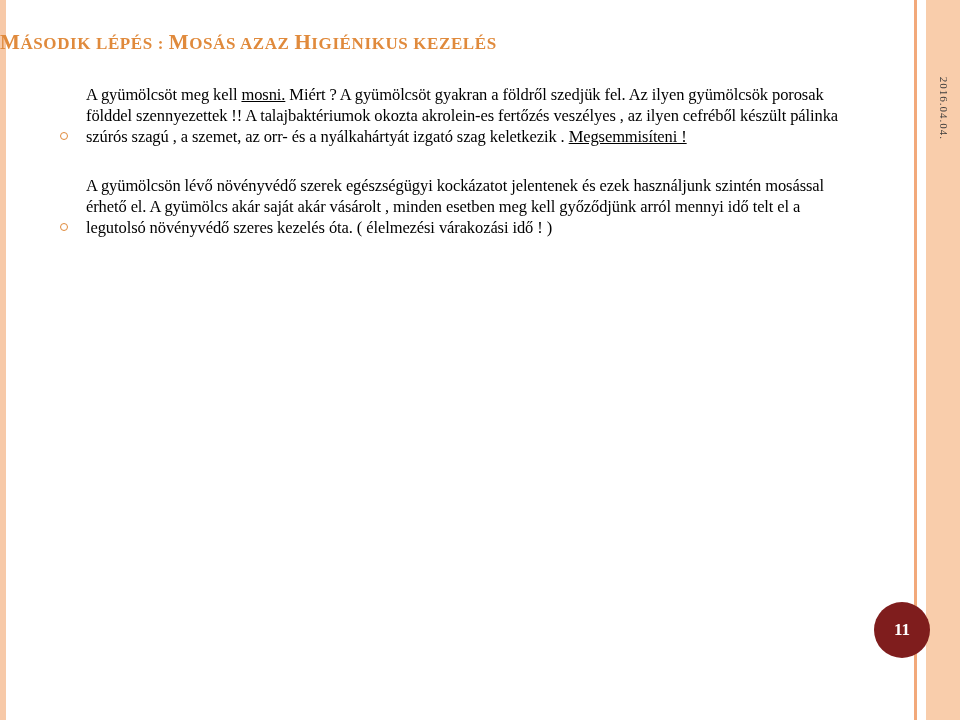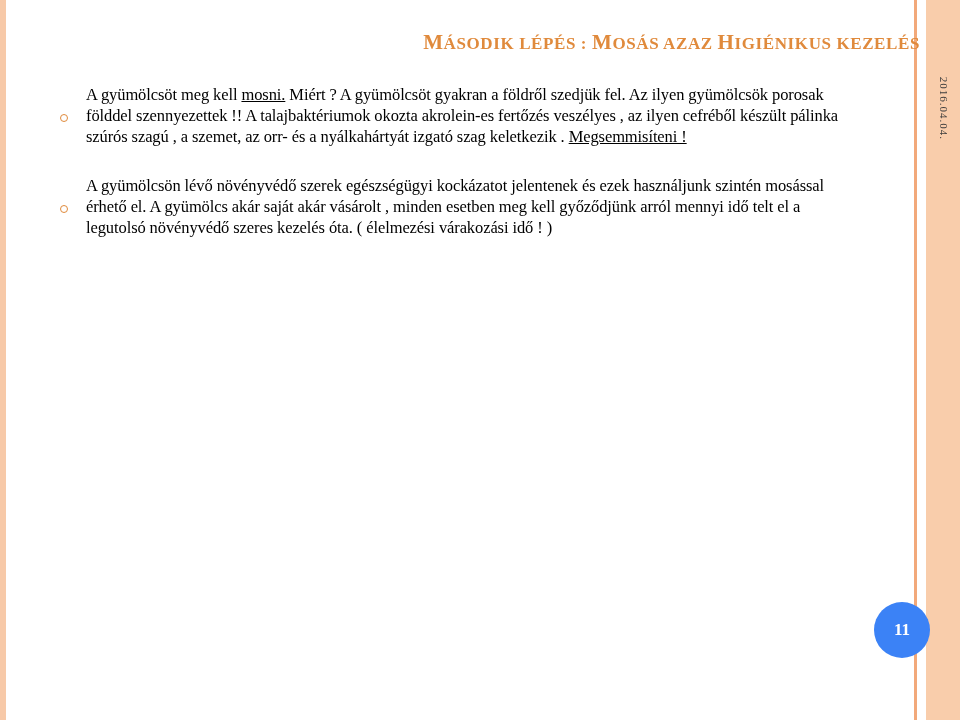--- a/index.html
+++ b/index.html
@@ -68,40 +68,40 @@
     width: 5px;
     height: 720px;
     background: #ffffff;
   }
   
   .title {
     position: absolute;
     left: 0;
     top: 30px;
     width: 920px;
-    text-align: right;
+    text-align: left;
     color: #e08a3c;
     font-family: "Liberation Serif", serif;
     font-size: 20px;
     font-weight: bold;
     letter-spacing: 0.6px;
     white-space: nowrap;
   }
   .title .sc-big { font-size: 21px; }
   .title .sc-small { font-size: 17px; }
   
   .content {
     position: absolute;
     left: 60px;
     top: 84px;
     width: 800px;
   }
   .bullet-row {
     display: flex;
-    align-items: center;
+    align-items: flex-end;
     margin-bottom: 28px;
   }
   .bullet-marker {
     flex: 0 0 26px;
     color: #e08a3c;
     font-size: 13px;
     line-height: 22px;
     padding-top: 4px;
   }
   .bullet-marker .ring {
@@ -138,21 +138,21 @@
     white-space: nowrap;
   }
   
   .page-badge {
     position: absolute;
     right: 30px;
     bottom: 62px;
     width: 56px;
     height: 56px;
     border-radius: 50%;
-    background: #3b82f6;
+    background: #7f1d1d;
     color: #ffffff;
     font-family: "Liberation Serif", serif;
     font-size: 17px;
     font-weight: bold;
     display: flex;
     align-items: center;
     justify-content: center;
   }
 </style>
 </head>

